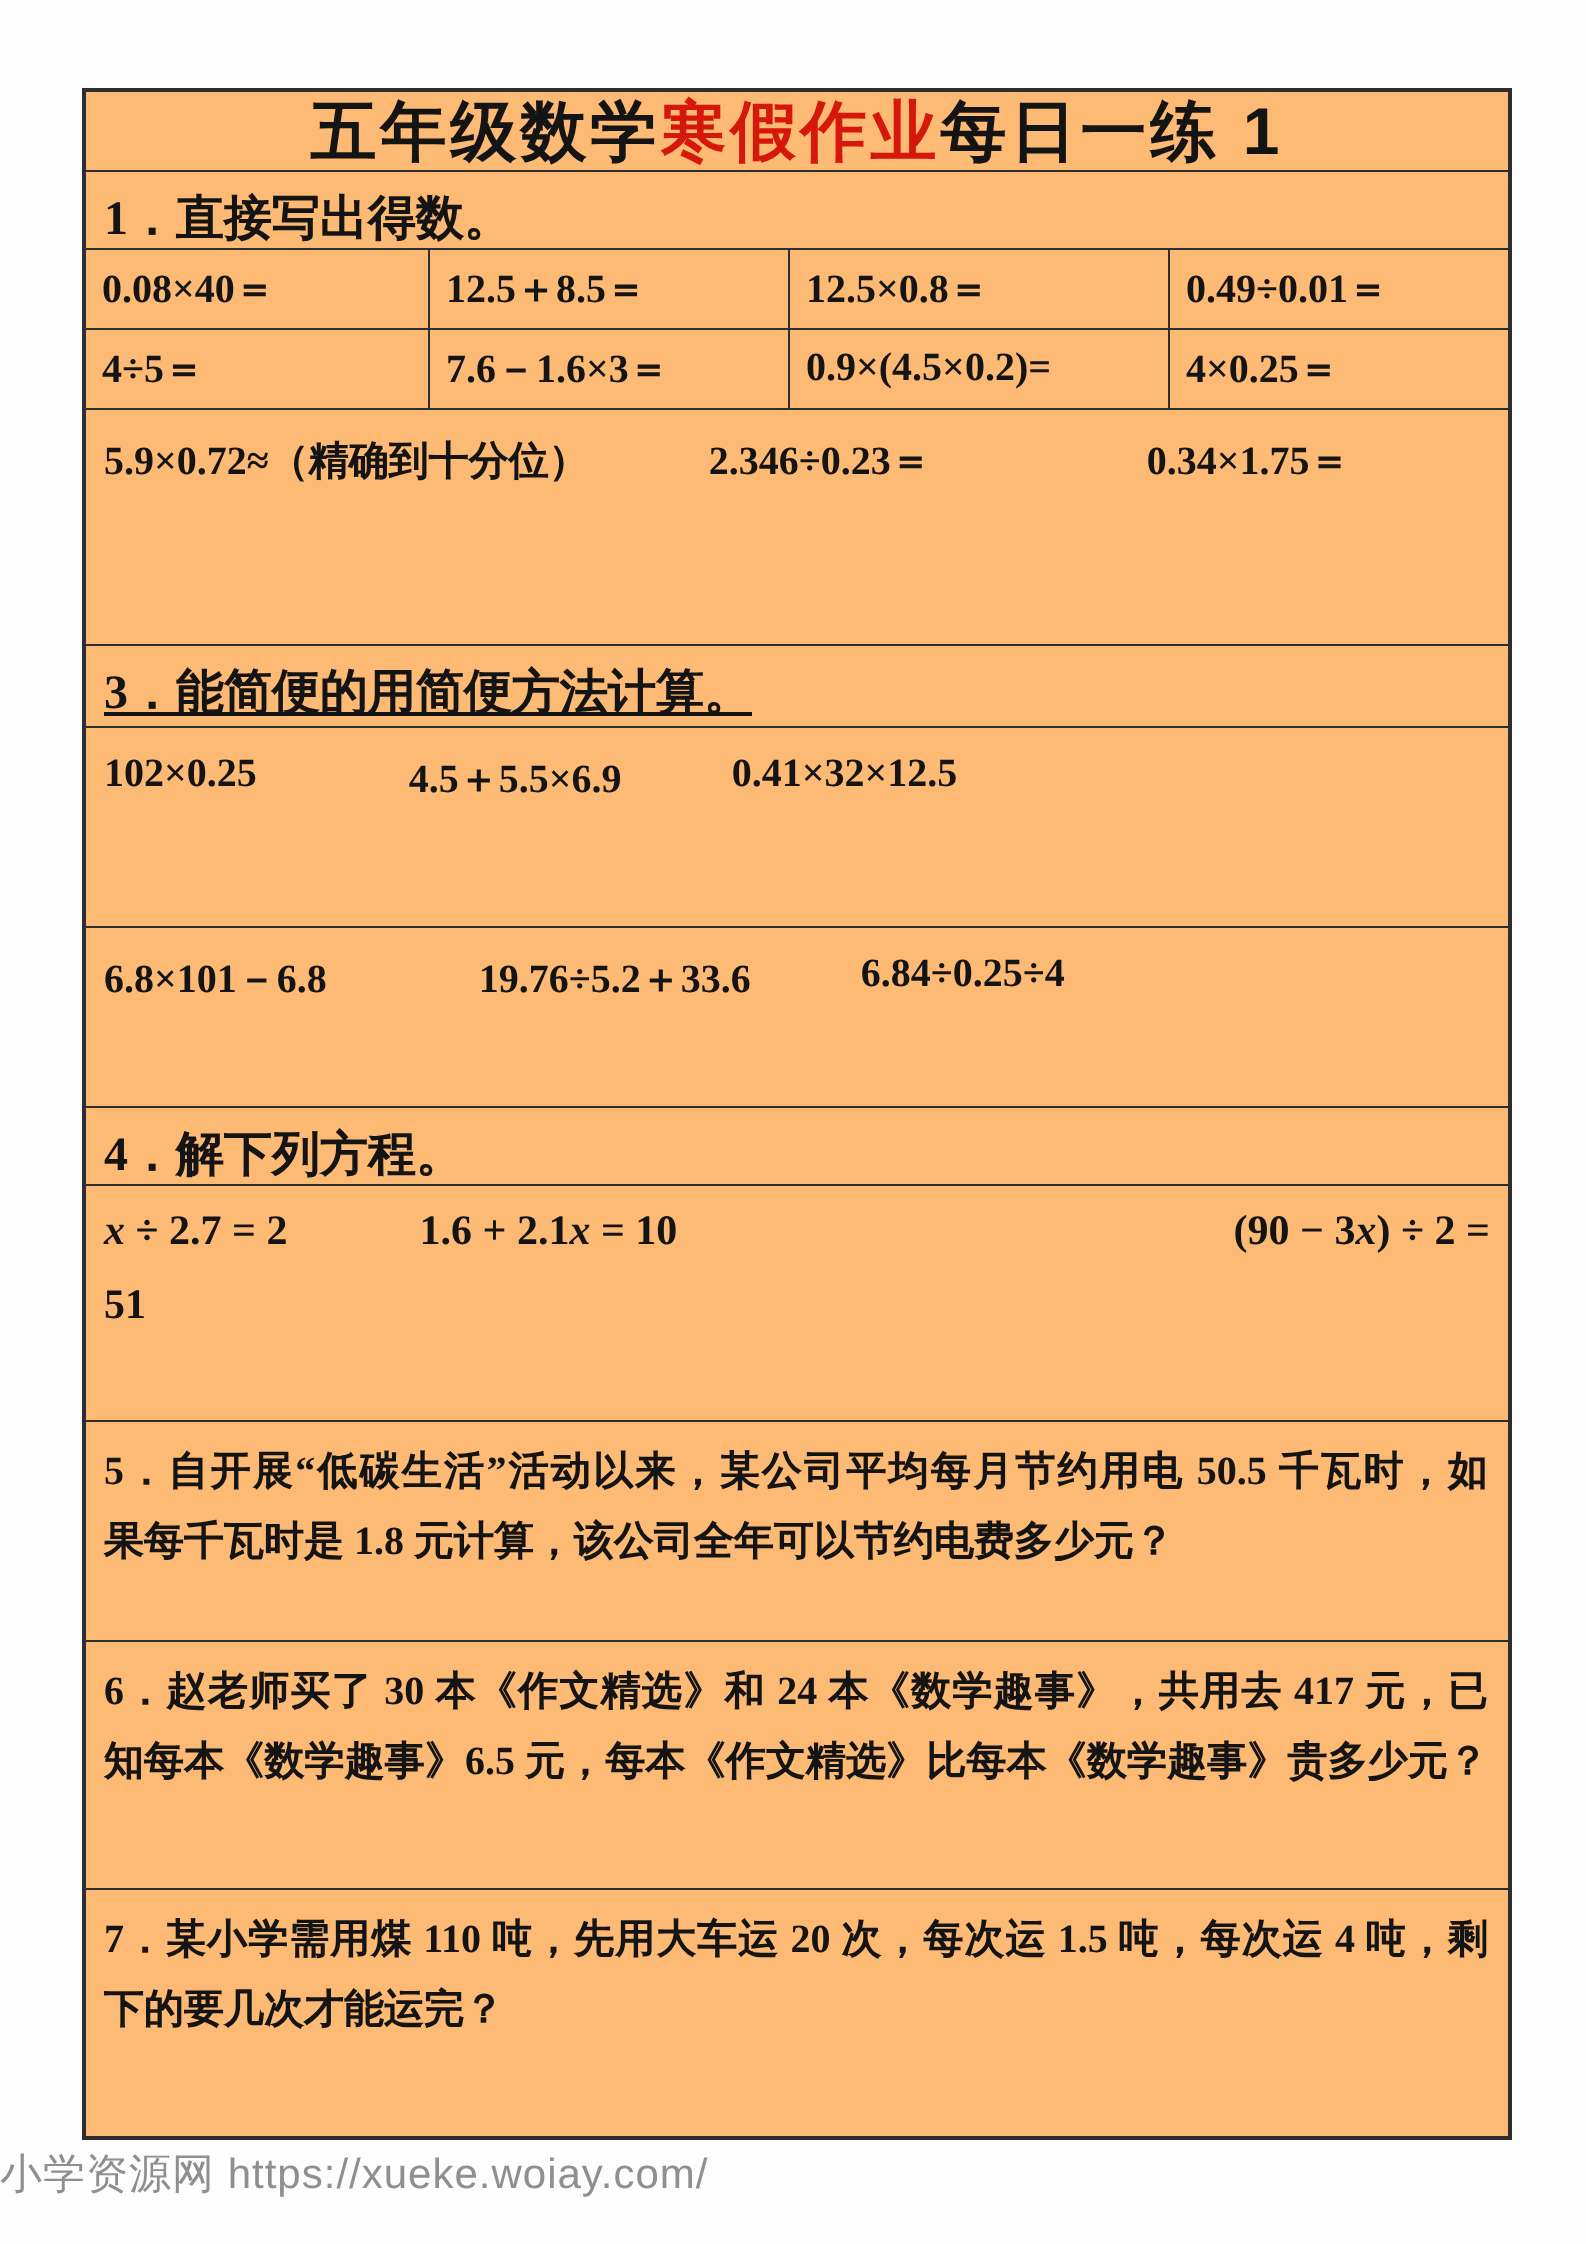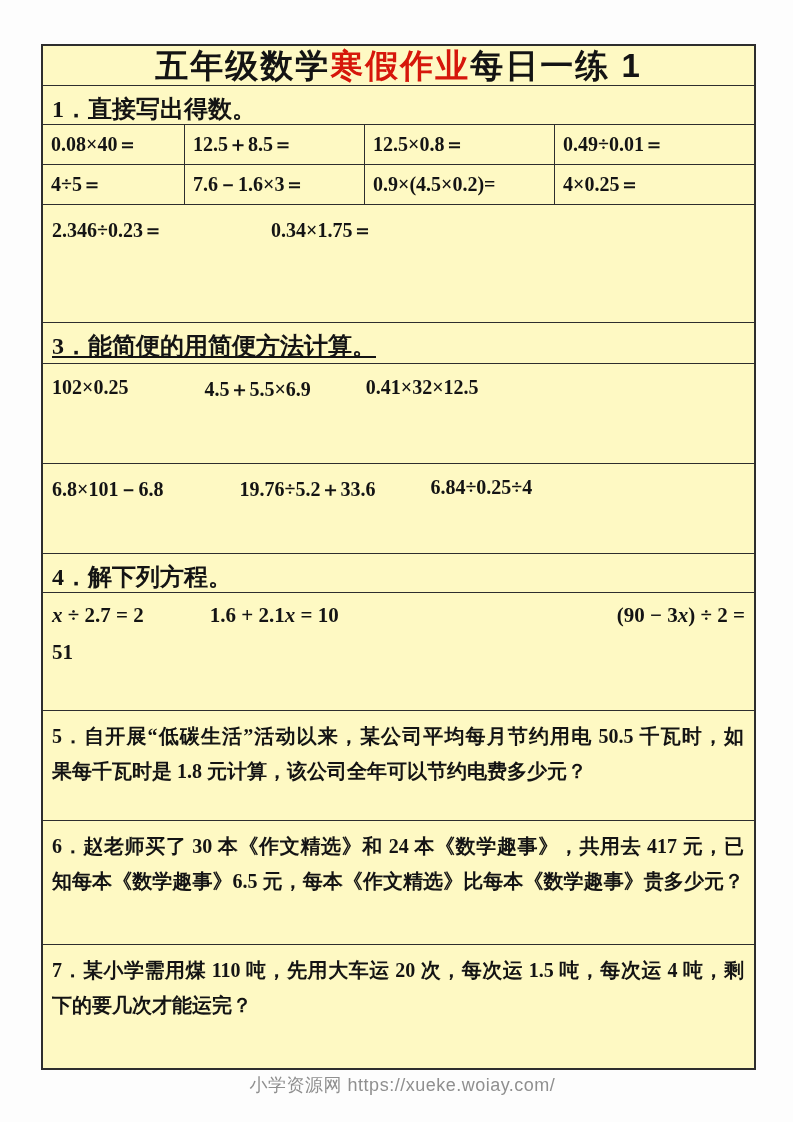--- a/index.html
+++ b/index.html
@@ -6,60 +6,60 @@
     --red:#d6170b; --ink:#141414; --border:#2e2e2e; --footer:#8f8f8f; --paper:#fdfdfd;
   }
   html,body{margin:0;padding:0;}
   body{
     width:793px;height:1122px;position:relative;background:var(--paper);
     font-family:"Liberation Serif","DejaVu Serif",serif;color:var(--ink);
     -webkit-font-smoothing:antialiased;
   }
   .sheet{
     position:absolute;left:41px;top:44px;width:715px;height:1026px;
-    border:2.5px solid var(--border);box-sizing:border-box;background:#fef9c3;
+    border:2.5px solid var(--border);box-sizing:border-box;background:#fdba74;
     display:flex;flex-direction:column;
   }
   .row{box-sizing:border-box;border-bottom:1.5px solid var(--border);flex:none;overflow:hidden;}
   .row:last-child{border-bottom:none;flex:1;}
 
   .title-row{height:40px;display:flex;align-items:center;justify-content:center;
     font-family:"Liberation Sans","DejaVu Sans",sans-serif;font-weight:bold;
     font-size:33px;letter-spacing:2px;line-height:40px;}
   .title-row .red{color:var(--red);}
 
   .head{font-size:24px;font-weight:bold;padding:7px 8px 0 9px;}
   .h-s1h{height:39px;} .h-g{height:40px;} .h-s2h{height:41px;} .h-s2c{height:118px;}
   .h-s3h{height:41px;text-decoration:underline;} .h-s3r1{height:100px;} .h-s3r2{height:90px;}
   .h-s4h{height:39px;} .h-s4c{height:118px;} .h-s5{height:110px;} .h-s6{height:124px;}
 
   .grid{display:flex;}
   .cell{box-sizing:border-box;display:flex;align-items:center;padding-left:8px;
     font-size:20px;font-weight:bold;border-right:1.5px solid var(--border);}
-  .cell.c1{width:142px;} .cell.c2{width:180px;} .cell.c3{width:190px;}
+  .cell.c1{width:172px;} .cell.c2{width:180px;} .cell.c3{width:190px;}
   .cell.c4{flex:1;border-right:none;}
 
   .itemline{display:flex;padding:12px 8px 0 9px;font-size:20px;font-weight:bold;white-space:nowrap;}
   .itemline .i1-s2{margin-right:60px;} .itemline .i2-s2{margin-right:108px;}
   .itemline .i1-s3{margin-right:76px;} .itemline .i2-s3{margin-right:55px;}
 
   .eqline{display:flex;padding:10px 9px 0 9px;font-size:21px;font-weight:bold;white-space:nowrap;}
   .eqline .e1{margin-right:66px;}
   .eqline .e3{margin-left:auto;}
   .eqwrap{padding:12px 9px 0 9px;font-size:21px;font-weight:bold;}
 
   .para{padding:8px 10px 0 9px;font-size:20px;font-weight:bold;line-height:35px;}
   .line{white-space:nowrap;}
   .line.fill{text-align:justify;text-align-last:justify;white-space:normal;
     display:block;overflow:hidden;height:35px;}
 
   .footer{
-    position:absolute;left:12px;right:0;top:1073px;text-align:center;
+    position:absolute;left:0;right:0;top:1073px;text-align:left;
     font-family:"Liberation Sans","DejaVu Sans",sans-serif;
-    font-size:18px;color:var(--footer);letter-spacing:0.5px;
+    font-size:21px;color:var(--footer);letter-spacing:0.5px;
   }
   i{font-style:italic;}
 </style>
 </head>
 <body>
 
 <div class="sheet">
 
   <div class="row title-row">
     <span>五年级数学</span>
@@ -76,20 +76,21 @@
     <div class="cell c4">0.49÷0.01＝</div>
   </div>
   <div class="row grid h-g">
     <div class="cell c1">4÷5＝</div>
     <div class="cell c2">7.6－1.6×3＝</div>
     <div class="cell c3">0.9×(4.5×0.2)=</div>
     <div class="cell c4">4×0.25＝</div>
   </div>
 
   <div class="row itemline h-s2c">
+    <span class="i1-s2">5.9×0.72≈（精确到十分位）</span>
     <span class="i2-s2">2.346÷0.23＝</span>
     <span>0.34×1.75＝</span>
   </div>
 
   <div class="row head h-s3h">3．能简便的用简便方法计算。</div>
   <div class="row itemline h-s3r1">
     <span class="i1-s3">102×0.25</span>
     <span class="i2-s3">4.5＋5.5×6.9</span>
     <span>0.41×32×12.5</span>
   </div>

